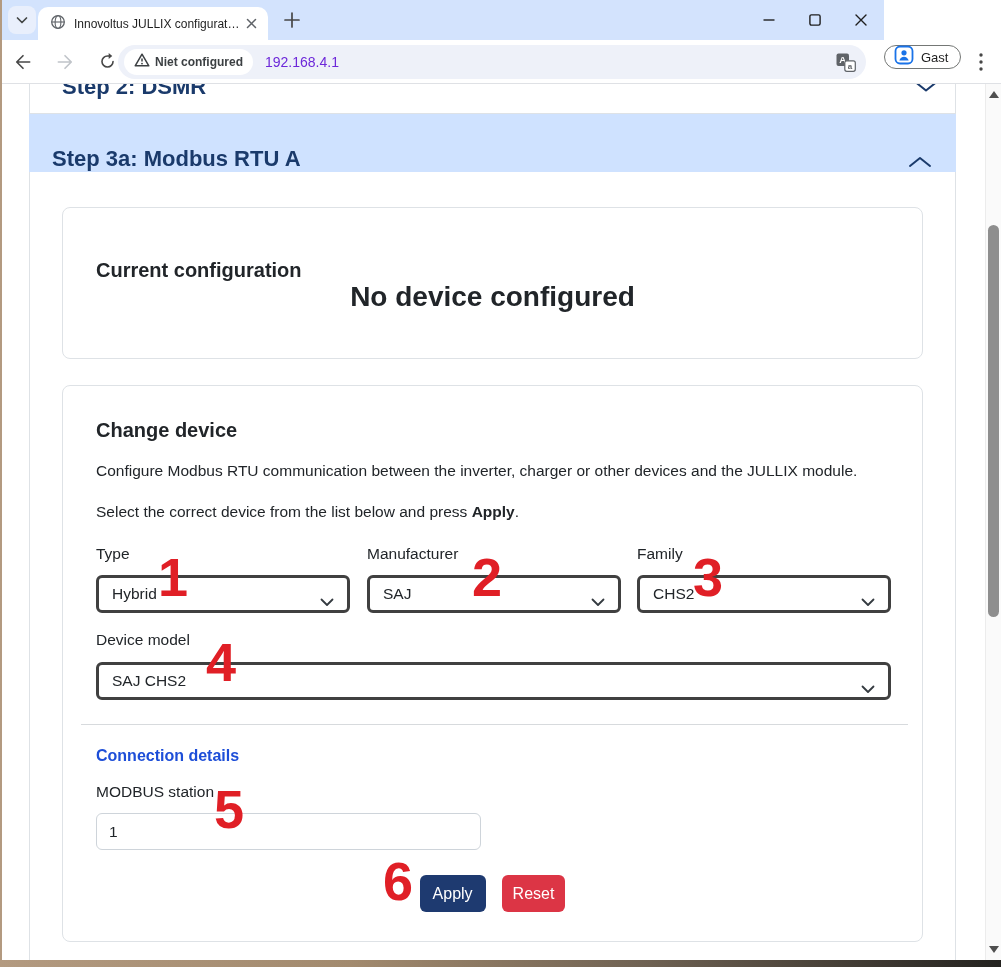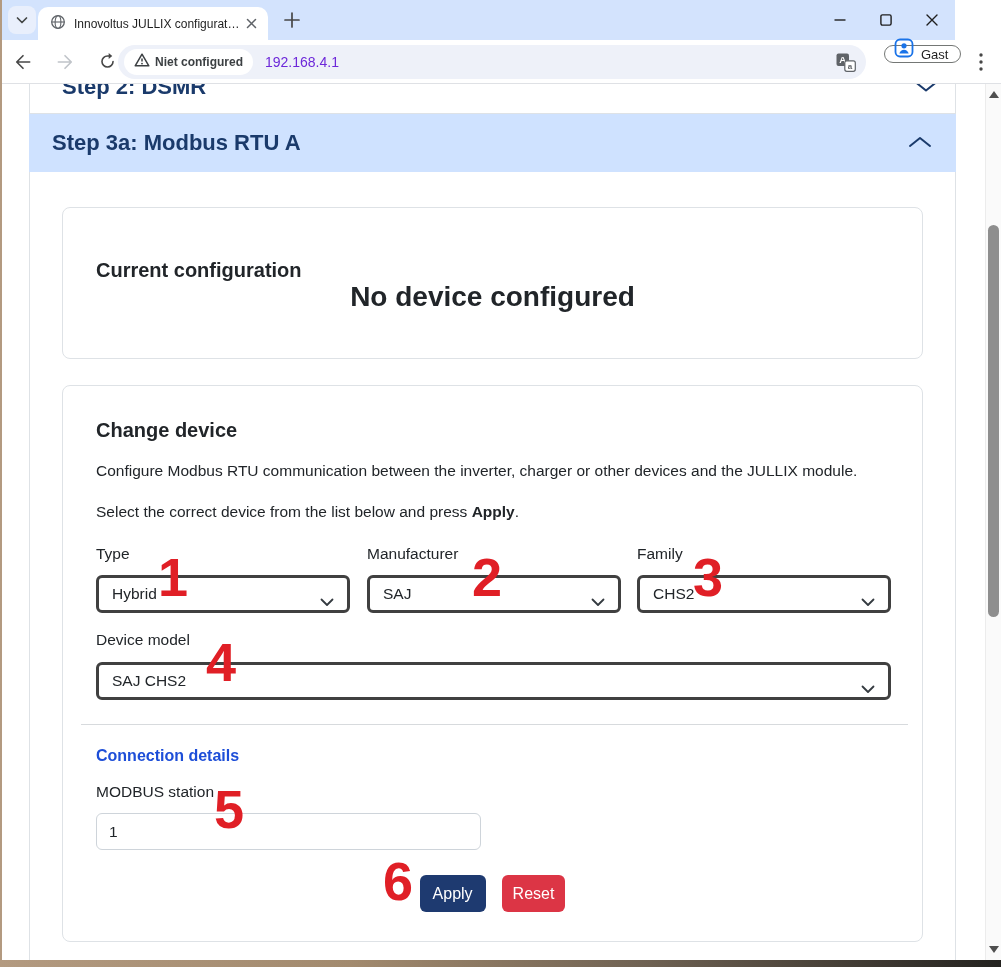--- a/index.html
+++ b/index.html
@@ -12,21 +12,21 @@
   .desktop {
     position:relative; width:1001px; height:967px;
     background:linear-gradient(90deg,#b39a80 0%,#a28a6e 35%,#6e6152 65%,#23221f 100%);
   }
   .window {
     position:absolute; left:2px; top:0; width:999px; height:960px;
     background:#fff; overflow:hidden;
   }
 
   
-  .tabstrip { position:absolute; left:0; top:0; width:953px; height:40px; background:#d3e3fd; }
+  .tabstrip { position:absolute; left:0; top:0; width:882px; height:40px; background:#d3e3fd; }
   .tab-search {
     position:absolute; left:6px; top:6px; width:28px; height:28px; border-radius:8px;
     background:#e9effc; display:flex; align-items:center; justify-content:center; cursor:pointer;
   }
   .tab {
     position:absolute; left:36px; top:7px; width:230px; height:33px;
     background:#fff; border-radius:10px 10px 0 0;
     display:flex; align-items:center; padding:0 8px 0 12px;
   }
   .tab-title {
@@ -52,41 +52,41 @@
     background:#eef1f9; border-radius:17px; display:flex; align-items:center; padding:0 10px 0 6px;
   }
   .chip {
     height:26px; background:#fff; border-radius:13px; display:flex; align-items:center;
     padding:0 10px; gap:5px; cursor:pointer;
   }
   .chip-label { font-size:12px; font-weight:700; color:#3c4043; white-space:nowrap; }
   .url { font-size:14px; color:#6d28d9; margin-left:12px; flex:1; white-space:nowrap; }
   .translate { width:20px; height:20px; cursor:pointer; }
   .profile {
-    position:absolute; left:882px; top:5px; height:18px; border:1px solid #747775; border-radius:17px;
-    display:flex; align-items:flex-end; padding:0 12px 0 9px; gap:7px; background:#fff; cursor:pointer;
+    position:absolute; left:882px; top:5px; height:24px; border:1px solid #747775; border-radius:17px;
+    display:flex; align-items:center; padding:0 12px 0 9px; gap:7px; background:#fff; cursor:pointer;
   }
   .profile-label { font-size:13px; color:#1f1f1f; }
   .menu-kebab { position:absolute; left:968px; top:11px; width:22px; height:22px; display:flex; align-items:center; justify-content:center; cursor:pointer; }
 
   
   .page { position:absolute; left:0; top:84px; width:999px; height:876px; background:#fff; overflow:hidden; }
   .accordion-frame {
     position:absolute; left:27px; top:0; width:927px; height:876px;
     border-left:1px solid #dee2e6; border-right:1px solid #dee2e6;
   }
   .step2-header {
     position:absolute; left:60px; top:-10px; font-size:22px; font-weight:700; color:#1a3a6b;
     white-space:nowrap; cursor:pointer;
   }
   .step2-chevron { position:absolute; left:912px; top:-6px; }
   .step3-header {
     position:absolute; left:27px; top:29px; width:927px; height:59px;
     background:#cfe2ff; border-top:1px solid #dee2e6; cursor:pointer;
-    display:flex; align-items:center; padding:0 24px 0 23px;
+    display:flex; align-items:flex-end; padding:0 24px 0 23px;
   }
   .step3-title { font-size:22px; font-weight:700; color:#1a3a6b; flex:1; white-space:nowrap; }
 
   .card {
     position:absolute; background:#fff; border:1px solid #dee2e6; border-radius:8px;
   }
   .card1 { left:60px; top:123px; width:861px; height:152px; }
   .card2 { left:60px; top:301px; width:861px; height:557px; }
   .card-title { position:absolute; left:33px; font-size:20px; font-weight:700; color:#212529; white-space:nowrap; }
   .card1 .card-title { top:30px;margin-top:21px; }

